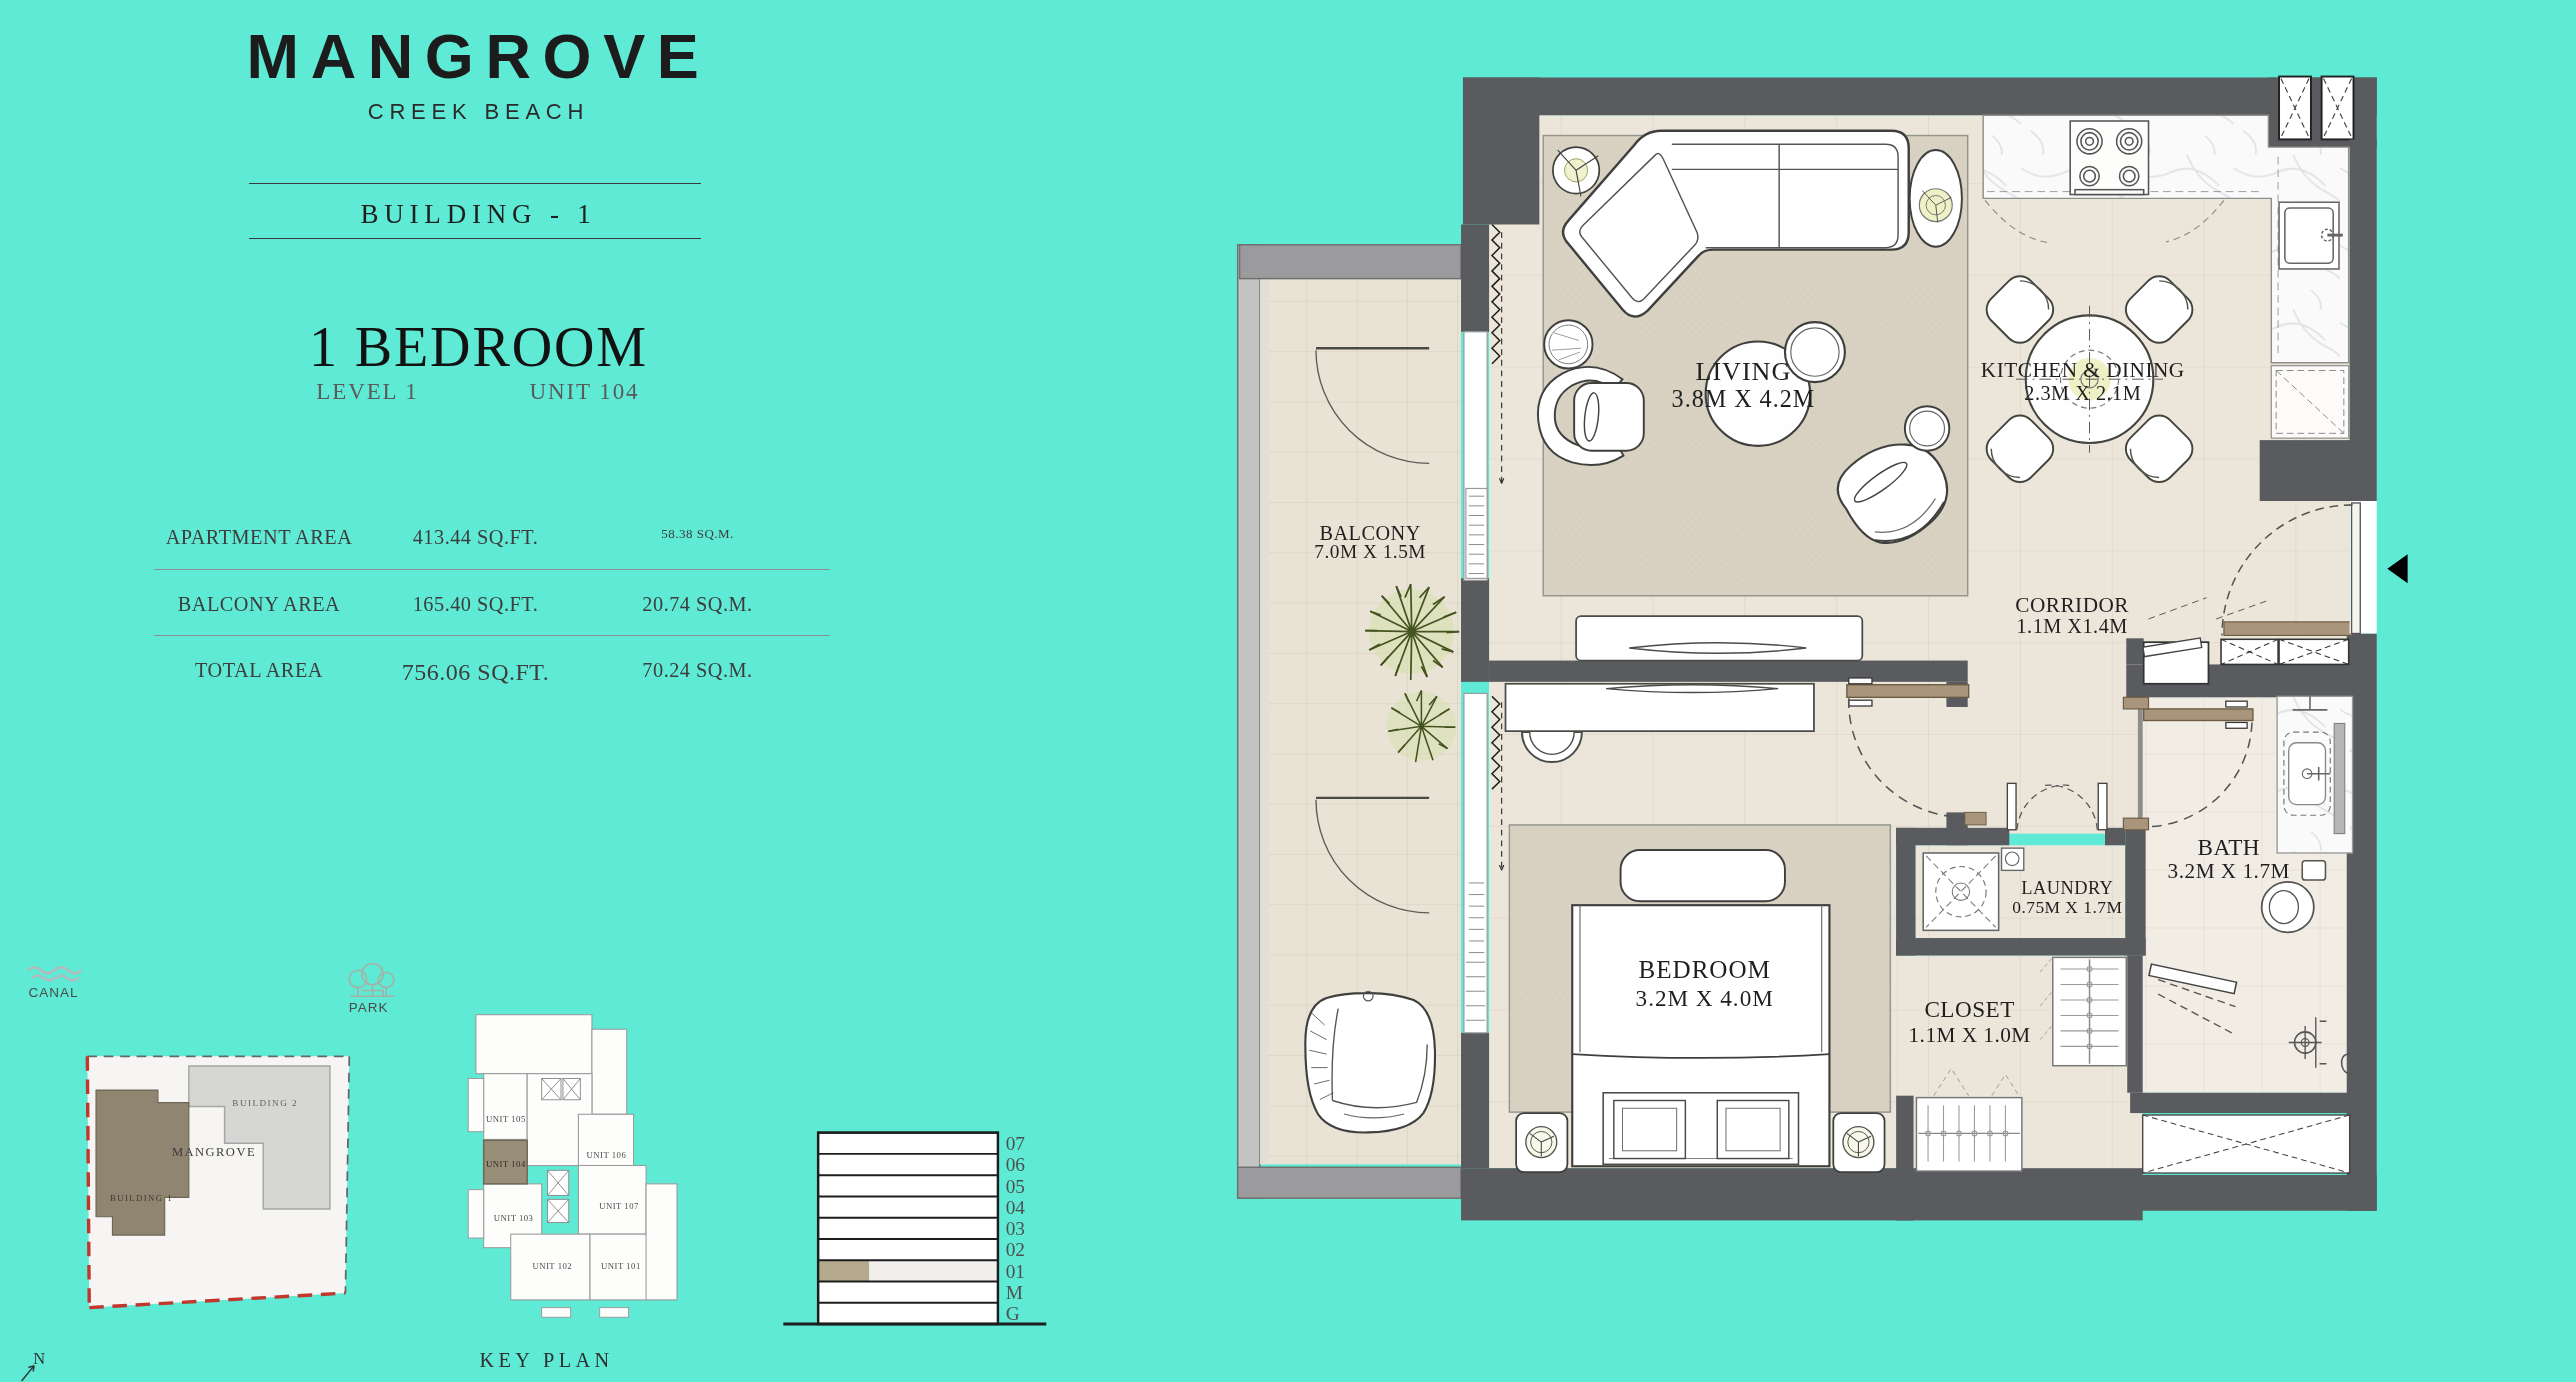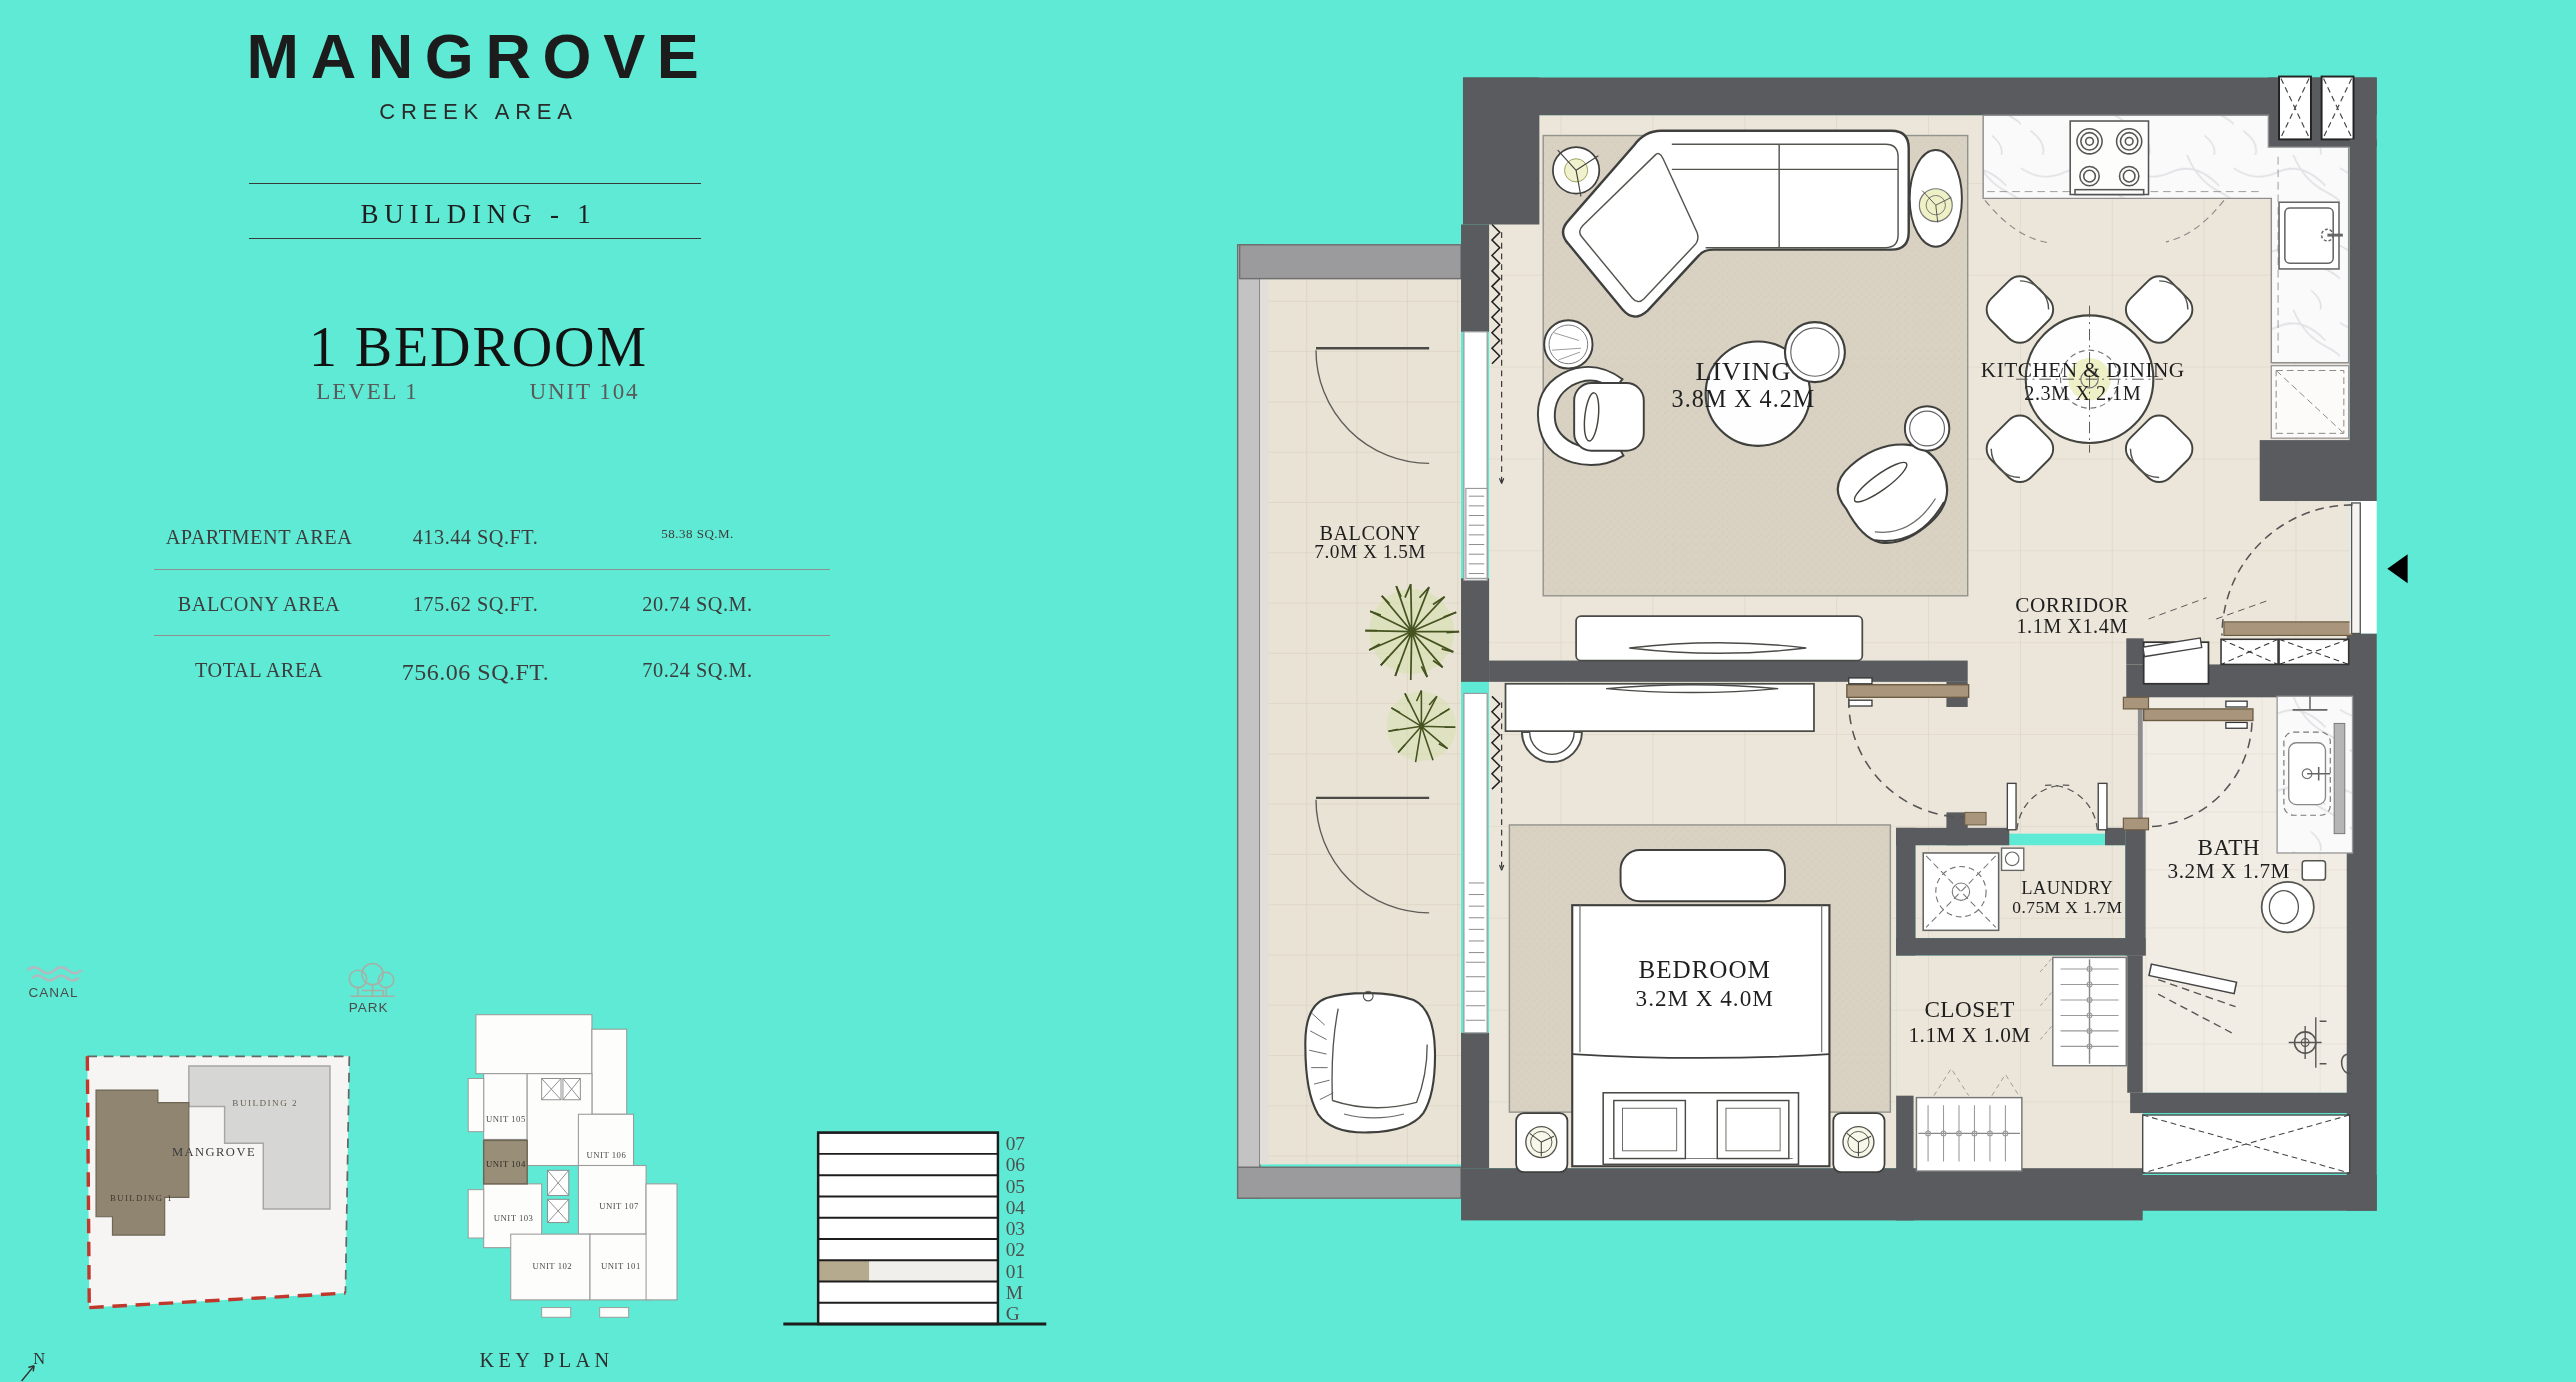--- a/index.html
+++ b/index.html
@@ -7,42 +7,42 @@
   .abs{position:absolute;}
   .ser{font-family:"Liberation Serif",serif;}
   .san{font-family:"Liberation Sans",sans-serif;}
 </style>
 </head>
 <body>
 <div id="page">
 
   <div class="abs san" style="left:145px;top:20.3px;width:667px;text-align:center;font-size:63px;letter-spacing:11.6px;color:#1c1c1c;font-weight:600;">MANGROVE</div>
 
-  <div class="abs san" style="left:145px;top:99px;width:667px;text-align:center;font-size:22px;letter-spacing:5.8px;color:#2a2a2a;font-weight:500;">CREEK AREA</div>
+  <div class="abs san" style="left:145px;top:99px;width:667px;text-align:center;font-size:22px;letter-spacing:5.8px;color:#2a2a2a;font-weight:500;">CREEK BEACH</div>
 
   <div class="abs" style="left:249px;top:183px;width:452px;height:0;border-top:1.9px solid #3a3a3a;"></div>
 
   <div class="abs ser" style="left:145px;top:199px;width:667px;text-align:center;font-size:27px;letter-spacing:5.8px;color:#1e1e1e;">BUILDING - 1</div>
 
   <div class="abs" style="left:249px;top:238px;width:452px;height:0;border-top:1.9px solid #3a3a3a;"></div>
 
   <div class="abs ser" style="left:145px;top:315px;width:667px;text-align:center;font-size:56px;letter-spacing:1.9px;color:#121212;">1 BEDROOM</div>
 
   <div class="abs ser" style="left:290px;top:379px;width:155px;text-align:center;font-size:23px;letter-spacing:1.9px;color:#5a5a5a;">LEVEL 1</div>
 
   <div class="abs ser" style="left:507px;top:379px;width:155px;text-align:center;font-size:23px;letter-spacing:1.9px;color:#5a5a5a;">UNIT 104</div>
 
   <div class="abs ser" style="left:114px;top:526px;width:290px;text-align:center;font-size:20.3px;letter-spacing:0.5px;color:#3d3d3d;">APARTMENT AREA</div>
   <div class="abs ser" style="left:379px;top:526px;width:193px;text-align:center;font-size:20.3px;letter-spacing:0.5px;color:#3d3d3d;">413.44 SQ.FT.</div>
   <div class="abs ser" style="left:601px;top:526px;width:193px;text-align:center;font-size:13px;letter-spacing:0.5px;color:#3d3d3d;">58.38 SQ.M.</div>
 
   <div class="abs" style="left:154px;top:569px;width:676px;height:0;border-top:1.5px solid #8f8f8f;"></div>
 
   <div class="abs ser" style="left:114px;top:593px;width:290px;text-align:center;font-size:20.3px;letter-spacing:0.5px;color:#3d3d3d;">BALCONY AREA</div>
-  <div class="abs ser" style="left:379px;top:593px;width:193px;text-align:center;font-size:20.3px;letter-spacing:0.5px;color:#3d3d3d;">175.62 SQ.FT.</div>
+  <div class="abs ser" style="left:379px;top:593px;width:193px;text-align:center;font-size:20.3px;letter-spacing:0.5px;color:#3d3d3d;">165.40 SQ.FT.</div>
   <div class="abs ser" style="left:601px;top:593px;width:193px;text-align:center;font-size:20.3px;letter-spacing:0.5px;color:#3d3d3d;">20.74 SQ.M.</div>
 
   <div class="abs" style="left:154px;top:635px;width:676px;height:0;border-top:1.5px solid #8f8f8f;"></div>
 
   <div class="abs ser" style="left:114px;top:659px;width:290px;text-align:center;font-size:20.3px;letter-spacing:0.5px;color:#3d3d3d;">TOTAL AREA</div>
   <div class="abs ser" style="left:379px;top:659px;width:193px;text-align:center;font-size:24px;letter-spacing:0.5px;color:#3d3d3d;">756.06 SQ.FT.</div>
   <div class="abs ser" style="left:601px;top:659px;width:193px;text-align:center;font-size:20.3px;letter-spacing:0.5px;color:#3d3d3d;">70.24 SQ.M.</div>
 
   <svg class="abs" style="left:0px;top:919px;" width="1209" height="464" viewBox="0 950 1250 480">
 

